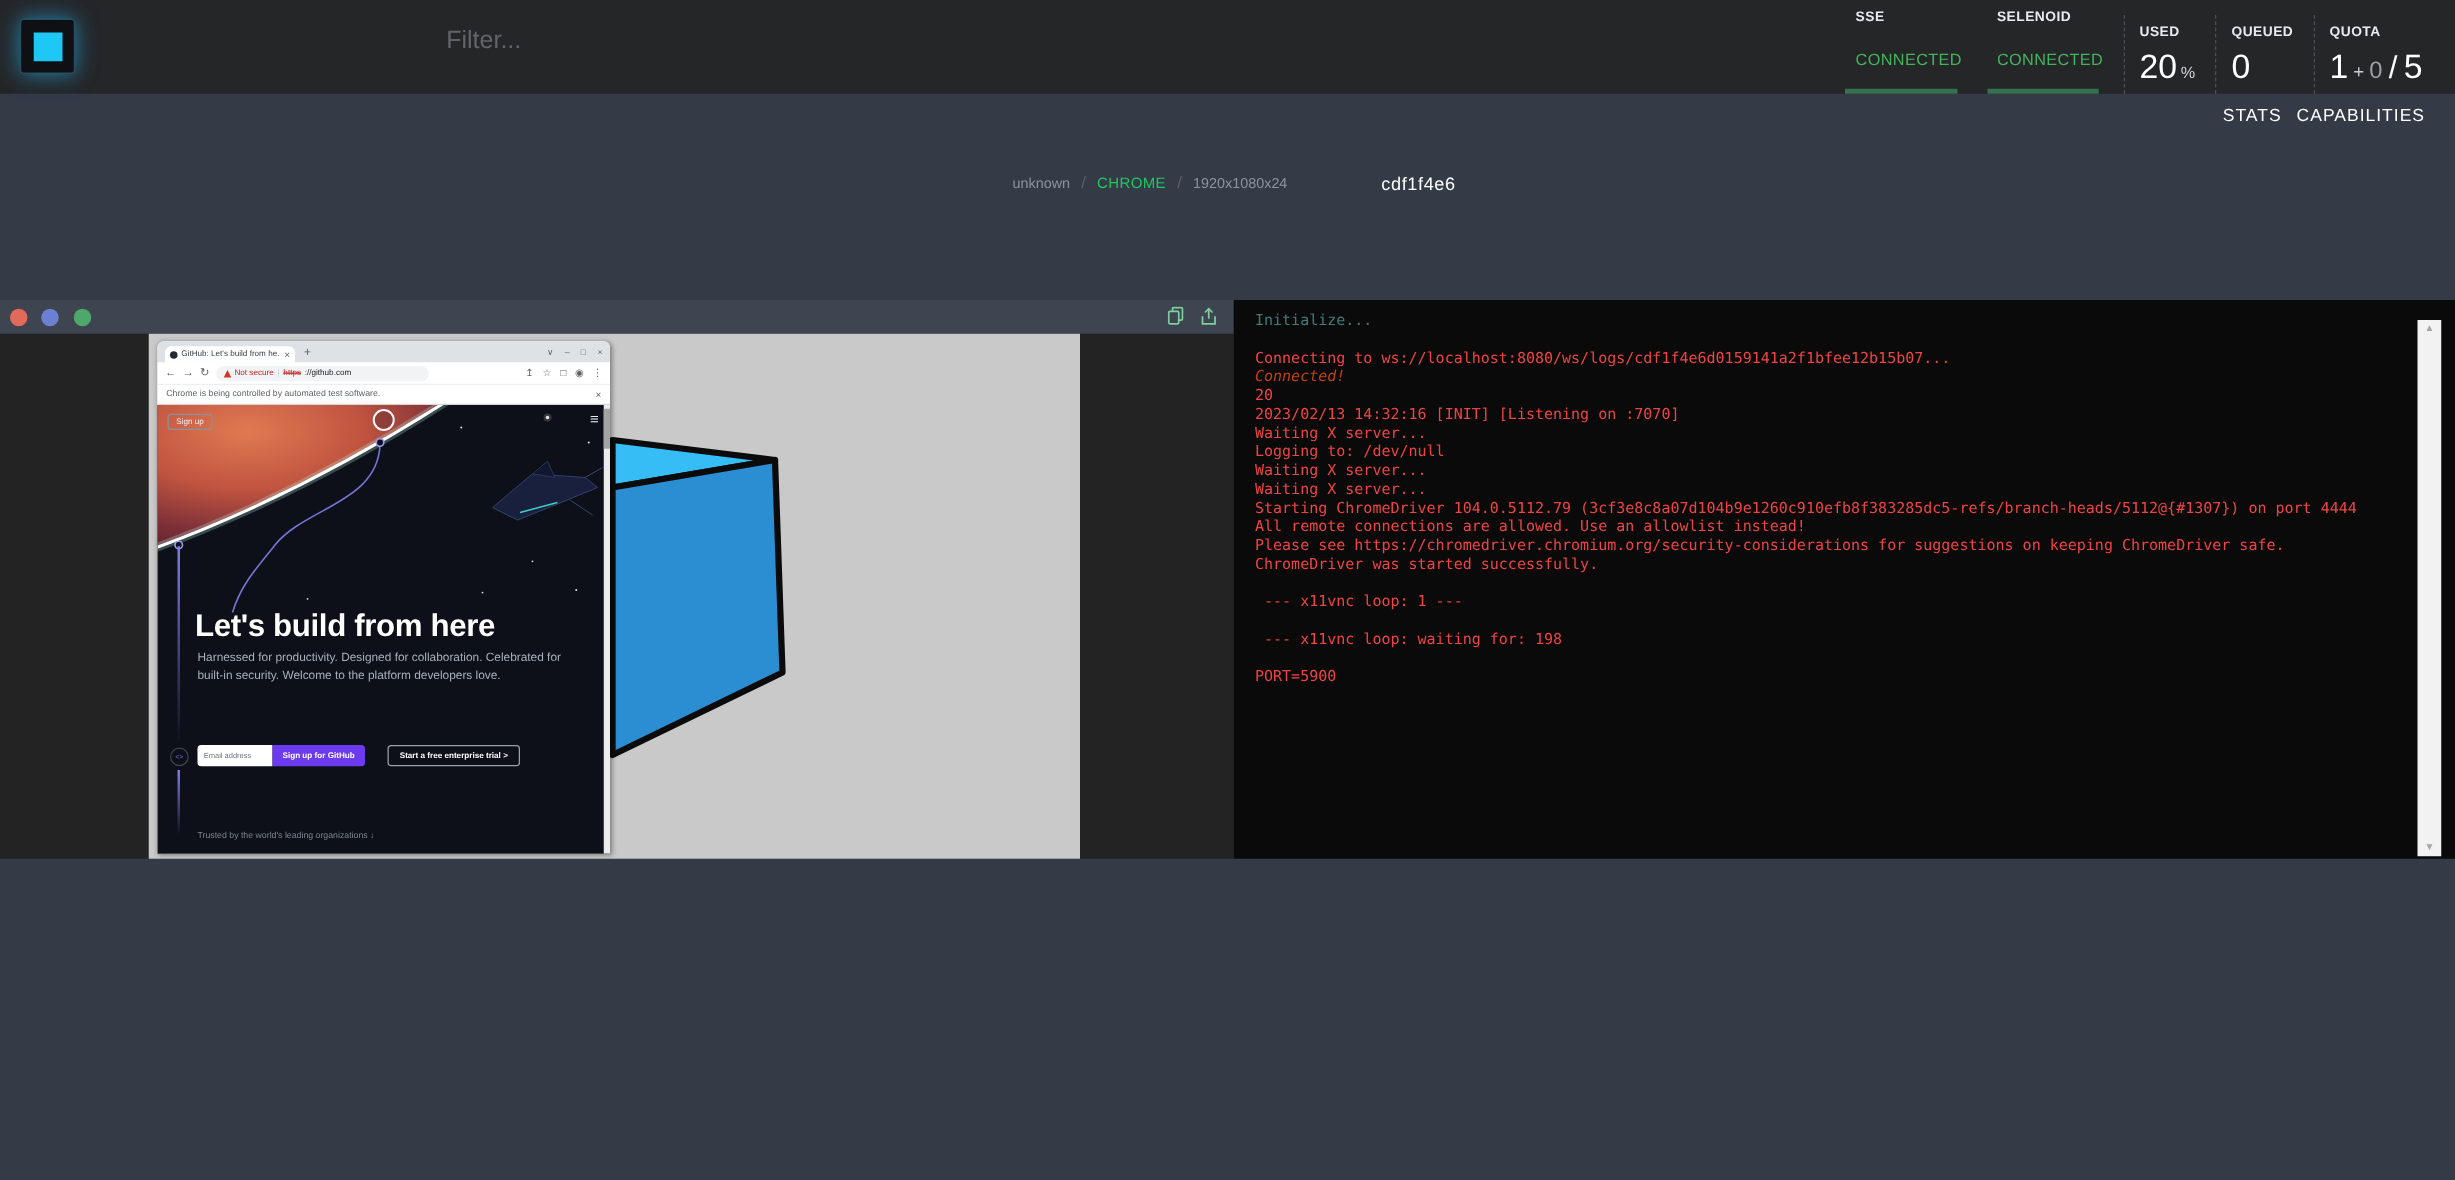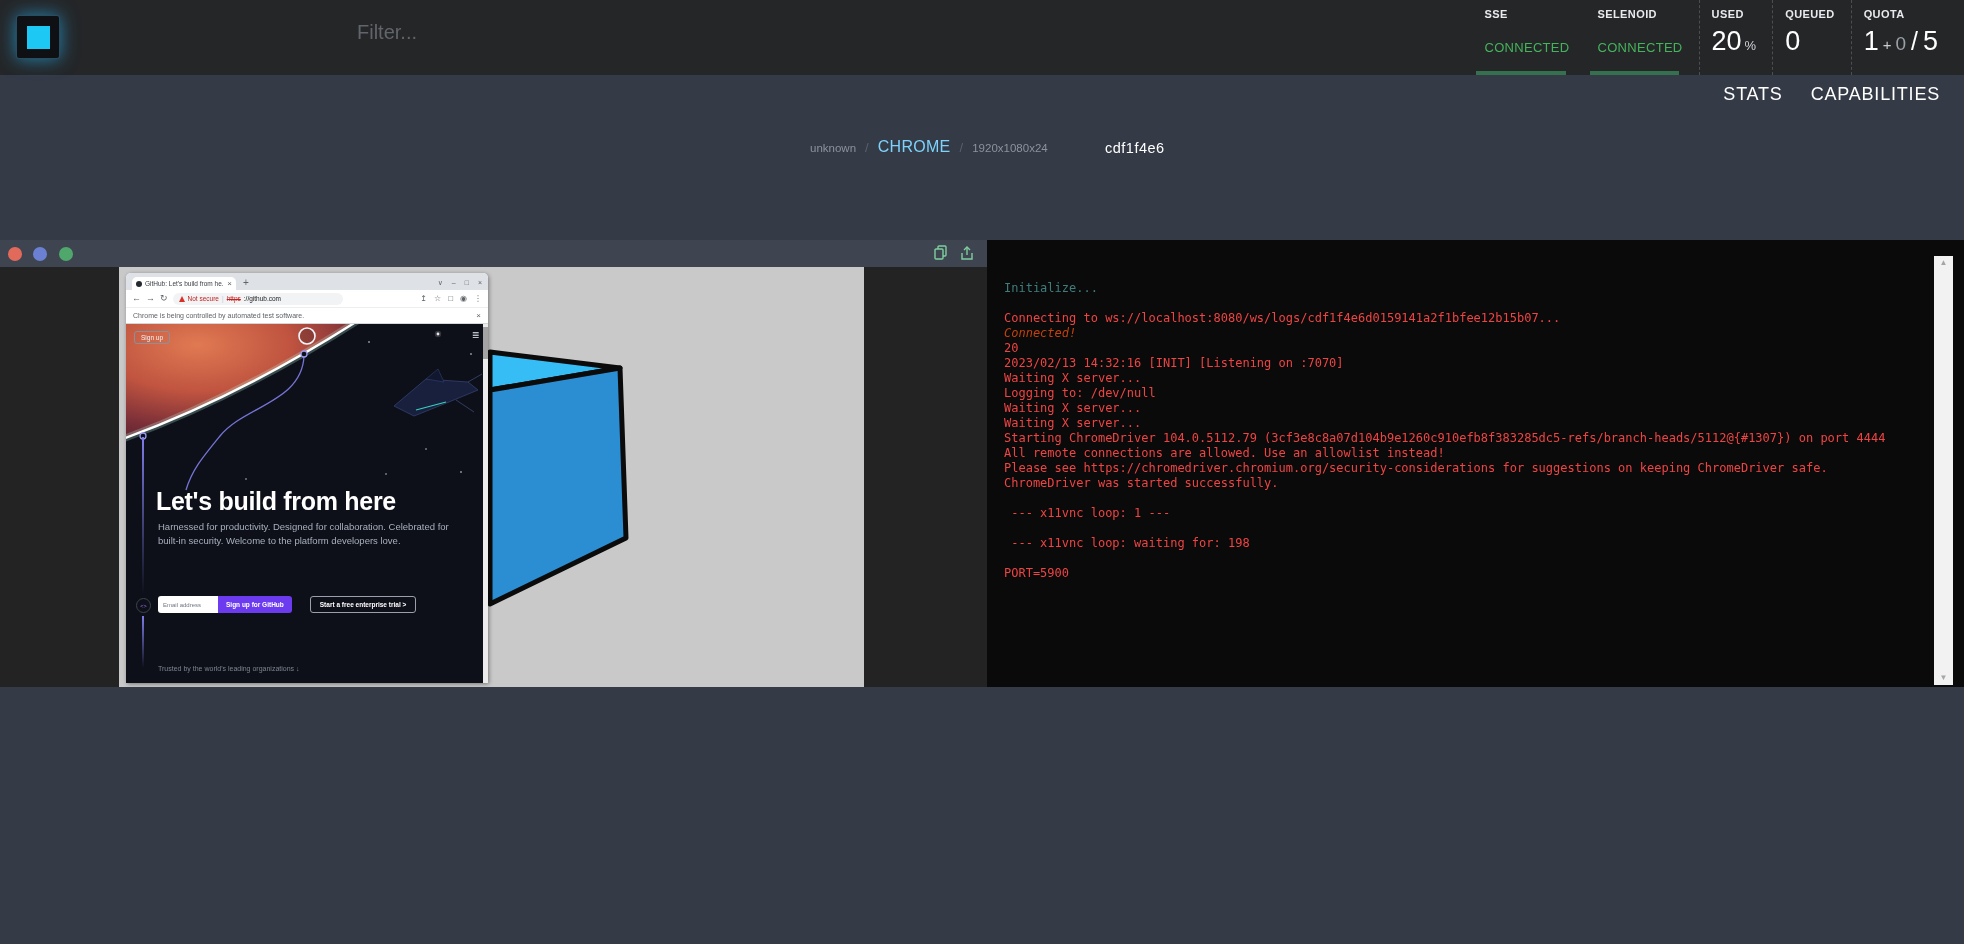--- a/index.html
+++ b/index.html
@@ -7,39 +7,39 @@
 
   
   .topbar{position:absolute;left:0;top:0;width:100%;height:75px;background:#242628;}
   .logo{position:absolute;left:16px;top:15px;width:42px;height:42px;background:#0e1013;border:1px solid rgba(90,190,240,.35);border-radius:3px;box-shadow:0 0 18px rgba(38,170,230,.7);display:flex;align-items:center;justify-content:center;cursor:pointer;}
   .logo-inner{width:23px;height:23px;background:#1ec8f5;}
   .filter-input{position:absolute;left:95px;top:20px;width:320px;background:transparent;border:none;outline:none;color:#c7cbd0;font-size:20px;font-family:"Liberation Sans",sans-serif;text-align:right;}
   .filter-input::placeholder{color:#61656a;}
 
   .stats-row{position:absolute;right:10px;top:0;height:75px;display:flex;}
   .stat-col{position:relative;padding:8px 16px 0 12px;}
-  .stat-col.dashed{border-left:1px dashed #4b4e52;}
+  .stat-col.dashed{border-left:1px dashed #4b4e52;margin-top:12px;}
   .stat-label{font-size:11px;font-weight:bold;color:#e8eaed;letter-spacing:.4px;}
   .stat-conn{margin-top:20px;font-size:13px;color:#44b45c;letter-spacing:.3px;}
   .stat-big{margin-top:6px;font-size:27px;color:#ffffff;display:flex;align-items:baseline;}
   .stat-unit{font-size:13px;color:#d0d3d6;margin-left:3px;}
   .q-plus{font-size:15px;color:#c9ccd0;margin:0 4px;}
   .q-pending{font-size:19px;color:#9aa0a6;}
   .q-slash{font-size:25px;color:#fff;margin:0 5px;}
   .stat-underline{position:absolute;left:4px;right:20px;bottom:0;height:4px;background:#35704f;}
 
   
-  .tabs{position:absolute;top:84px;right:24px;display:flex;gap:28px;color:#ffffff;font-size:18px;letter-spacing:.8px;}
+  .tabs{position:absolute;top:84px;right:24px;display:flex;gap:12px;color:#ffffff;font-size:14px;letter-spacing:.8px;}
   .tabs div{cursor:pointer;}
 
   
   .session-row{position:absolute;left:810px;top:138px;display:flex;align-items:baseline;gap:9px;cursor:pointer;}
   .sess-dim{font-size:11.5px;color:#8d939c;text-align:center;}
   .sess-slash{color:#5a616b;font-size:13px;}
-  .sess-browser{font-size:16px;color:#7dd3fc;letter-spacing:.3px;}
+  .sess-browser{font-size:12px;color:#22c55e;letter-spacing:.3px;}
   .session-id{position:absolute;left:1105px;top:140px;font-size:14.5px;color:#ffffff;letter-spacing:.5px;cursor:pointer;}
 
   
   .vnc-header{position:absolute;left:0;top:240px;width:987px;height:27px;background:#3e4450;}
   .dot{position:absolute;top:7px;width:14px;height:14px;border-radius:50%;cursor:pointer;}
   .dot.red{left:8px;background:#e26a5a;}
   .dot.blue{left:33px;background:#6b80d3;}
   .dot.green{left:59px;background:#4fa76c;}
   .vnc-icons{position:absolute;right:13px;top:5px;display:flex;gap:13px;}
   .vnc-icons svg{cursor:pointer;}
@@ -84,21 +84,21 @@
   .v-line{position:absolute;left:16px;width:2px;z-index:2;background:linear-gradient(#7d7de8,rgba(125,125,232,0));}
   .v-line.seg1{top:113px;height:158px;}
   .v-line.seg2{top:292px;height:52px;}
   .code-badge{position:absolute;left:10px;top:274px;width:13px;height:13px;border-radius:50%;background:#0d1019;border:1px solid #3d444d;color:#a371f7;font-size:5.5px;display:flex;align-items:center;justify-content:center;z-index:3;}
   .gh-footer{position:absolute;left:32px;top:341px;font-size:7px;color:#7d8590;z-index:3;}
   .browser-scroll{position:absolute;right:0;top:0;width:5px;height:100%;background:#ececec;z-index:4;}
   .browser-thumb{position:absolute;top:3px;left:0;width:5px;height:32px;background:#a3a3a3;cursor:grab;}
 
   
   .log-panel{position:absolute;left:987px;top:240px;width:977px;height:447px;background:#0a0a0a;}
-  .log-lines{position:absolute;left:17px;top:9px;font-family:"DejaVu Sans Mono",monospace;font-size:12px;line-height:15px;white-space:pre;margin-top:32px;}
+  .log-lines{position:absolute;left:17px;top:9px;font-family:"DejaVu Sans Mono",monospace;font-size:12px;line-height:15px;white-space:pre;}
   .log-line{color:#ef4444;min-height:15px;}
   .log-line.accent{color:#3f7d7d;}
   .log-line.success{color:#c2410c;font-style:italic;}
   .log-scrollbar{position:absolute;right:11px;top:16px;width:19px;height:429px;background:#f2f2f2;display:flex;flex-direction:column;justify-content:space-between;align-items:center;padding:3px 0;box-sizing:border-box;cursor:pointer;}
   .scroll-arrow{color:#a6a6a6;font-size:8px;line-height:1;}
 </style>
 </head>
 <body>
 
 <div class="topbar">

